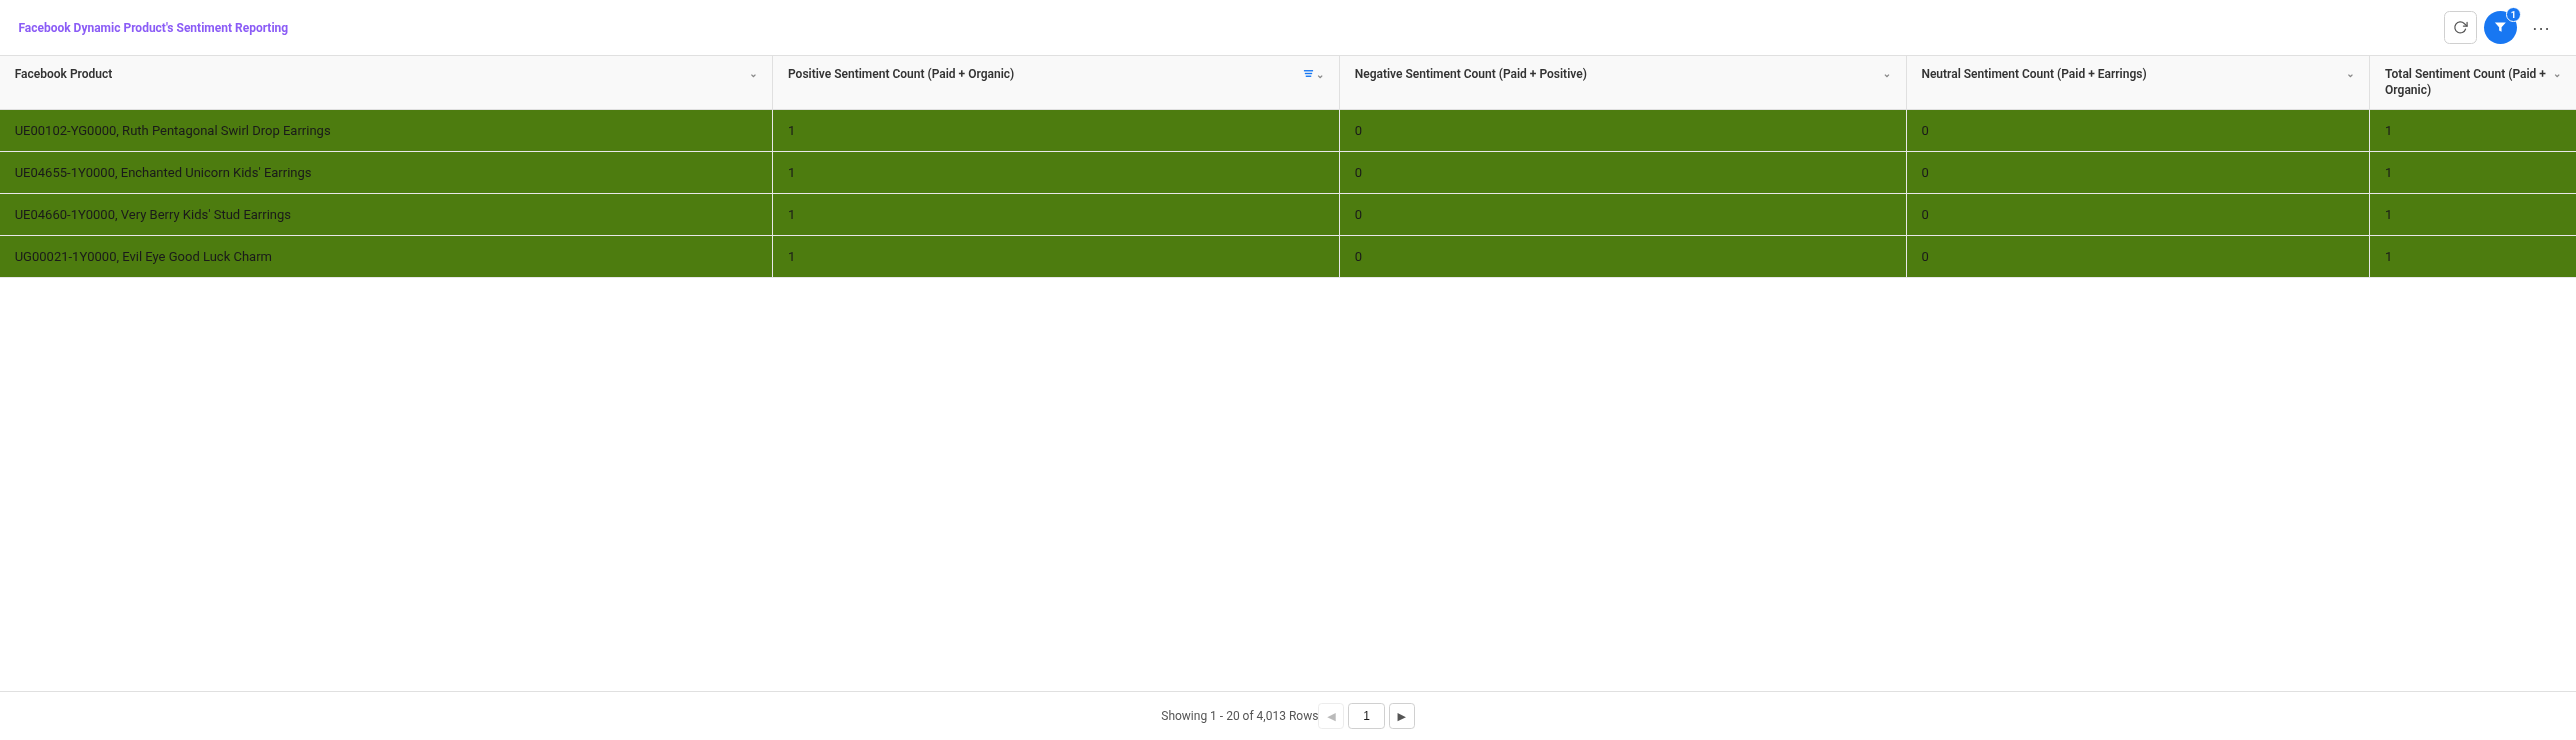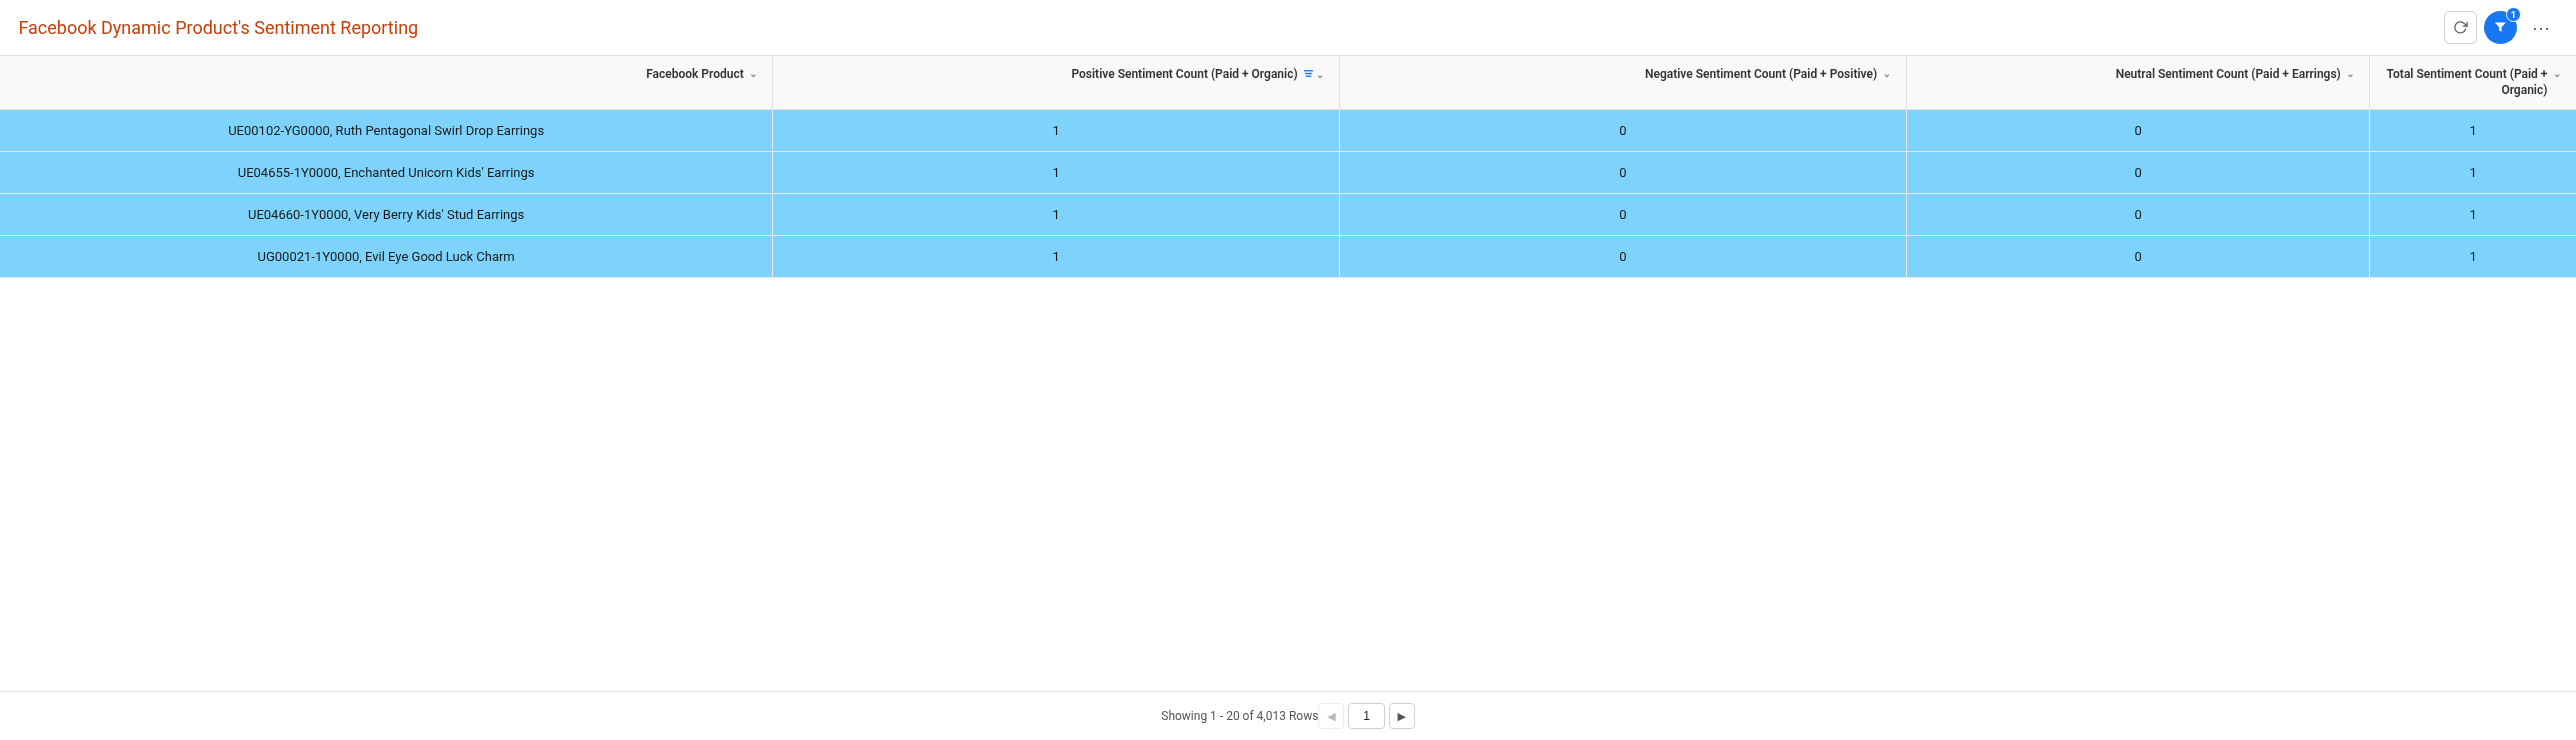--- a/index.html
+++ b/index.html
@@ -26,23 +26,23 @@
     .header {
       display: flex;
       align-items: center;
       justify-content: space-between;
       padding: 11px 18.4px;
       border-bottom: 0.9px solid #e0e0e0;
       background: #ffffff;
     }
 
     .header-title {
-      font-size: 18px;
-      font-weight: 400;
-      color: #c2410c;
+      font-size: 12px;
+      font-weight: 700;
+      color: #8b5cf6;
     }
 
     .header-actions {
       display: flex;
       align-items: center;
       gap: 7.4px;
     }
 
     .icon-btn {
       width: 33px;
@@ -117,21 +117,21 @@
       table-layout: fixed;
     }
 
     thead tr {
       background: #f9f9f9;
       border-bottom: 1.8px solid #e0e0e0;
     }
 
     th {
       padding: 11px 14.7px;
-      text-align: right;
+      text-align: left;
       font-weight: 600;
       font-size: 12px;
       color: #333;
       border-right: 0.9px solid #e0e0e0;
       vertical-align: top;
       user-select: none;
     }
 
     th:last-child {
       border-right: none;
@@ -168,22 +168,21 @@
     }
 
     .dropdown-icon {
       color: #888;
       font-size: 10px;
       cursor: pointer;
     }
 
     tbody tr {
       border-bottom: 0.9px solid #e8e8e8;
-      background: #7dd3fc;
-      text-align: center;
+      background: #4d7c0f;
     }
 
     td {
       padding: 13px 14.7px;
       font-size: 13px;
       color: #1a1a1a;
       border-right: 0.9px solid #e8e8e8;
       vertical-align: middle;
     }
 

